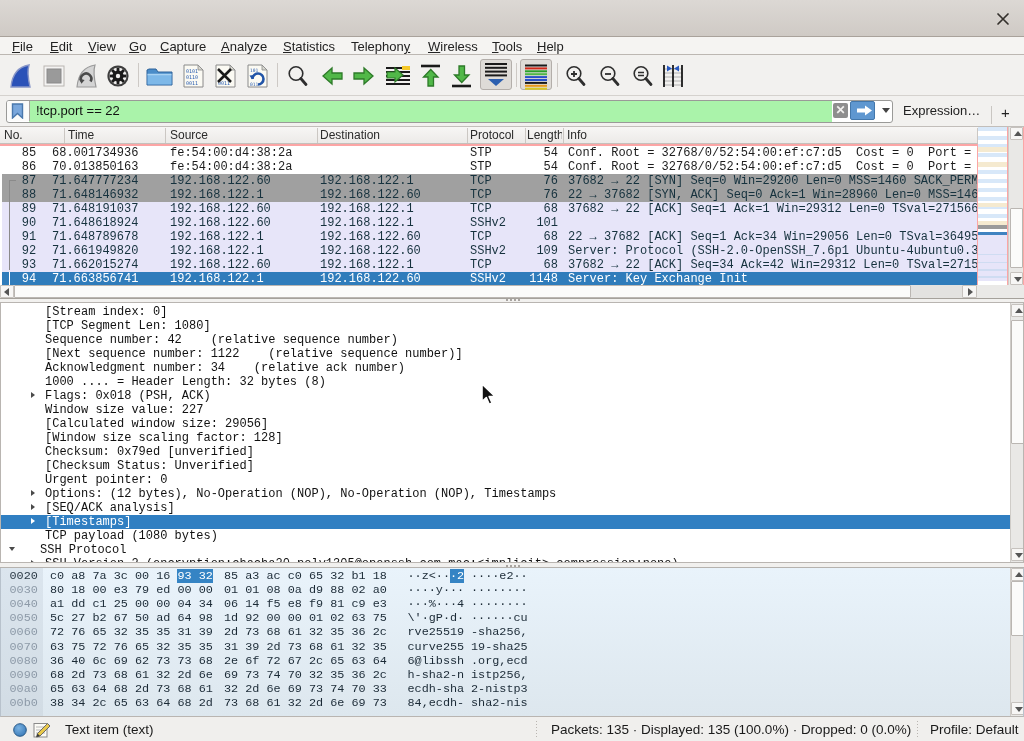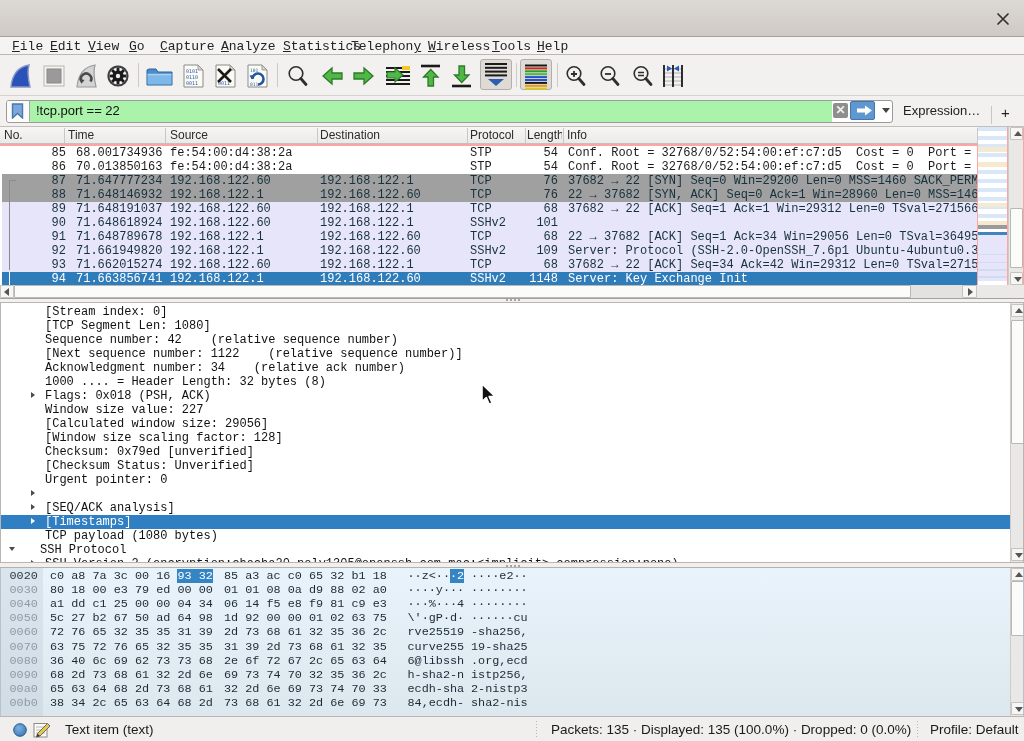--- a/index.html
+++ b/index.html
@@ -11,21 +11,21 @@
 #titlebar{left:0;top:0;width:1024px;height:37px;
   background:linear-gradient(#dcd8d4,#cfcac5);
   border-bottom:1px solid #a9a29b;box-sizing:border-box;}
 #title{left:0;top:10px;width:1024px;text-align:center;
   font-size:15.3px;font-weight:bold;color:#3a3733;}
 
 
 #menubar{left:0;top:37px;width:1024px;height:18px;background:#f5f4f2;
   border-bottom:1px solid #bcb7b2;box-sizing:border-box;
   font-size:13px;color:#232323;}
-#menubar span{position:absolute;top:2px;font-family:Liberation Mono, monospace;}
+#menubar span{position:absolute;top:2px;}
 
 #toolbar{left:0;top:55px;width:1024px;height:41px;background:#f2f1ef;
   border-bottom:1px solid #d5d2ce;box-sizing:border-box;}
 .tsep{position:absolute;top:8px;width:1px;height:24px;background:#cdc9c5;}
 .pressed{position:absolute;top:4px;width:32px;height:31px;background:#dedbd7;
   border:1px solid #b3aeaa;border-radius:3px;box-sizing:border-box;}
 
 #filterbar{left:0;top:96px;width:1024px;height:31px;background:#f2f1ef;
   border-bottom:1px solid #c2beba;box-sizing:border-box;}
 #ffield{position:absolute;left:6px;top:4px;width:887px;height:23px;
@@ -46,22 +46,22 @@
 
 #plist{left:0;top:127px;width:1024px;height:171px;background:#fca5a5;}
 #phead{position:absolute;left:0;top:0;width:1007px;height:17px;
   background:linear-gradient(#f7f6f5,#eceae8);
   border-bottom:1px solid #c4c0bc;box-sizing:border-box;font-size:12px;color:#2b2b2b;}
 #phead span{position:absolute;top:1px;}
 .hdiv{position:absolute;top:1px;width:1px;height:15px;background:#cbc7c3;}
 .prow{position:absolute;left:0;width:977px;height:14px;
   font-family:"Liberation Mono",monospace;font-size:12px;line-height:14px;white-space:pre;}
 .prow span{position:absolute;top:0;}
-.c-no{left:8px;width:58px;text-align:right;}
-.c-time{left:76px;}
+.c-no{left:0;width:58px;text-align:center;}
+.c-time{left:52px;}
 .c-src{left:170px;}
 .c-dst{left:320px;}
 .c-pro{left:470px;}
 .c-len{left:500px;width:58px;text-align:right;}
 .c-info{left:568px;width:409px;overflow:hidden;}
 .rwhite{background:#fff;color:#1c1c1c;}
 .rgray{background:#a0a0a0;color:#16323e;}
 .rlav{background:#e7e5f9;color:#16323e;}
 .rsel{background:#2f7cbb;color:#fff;}
 
@@ -390,21 +390,21 @@
       <div class="drow" style="top:44px"><span class="t1">[Next sequence number: 1122    (relative sequence number)]</span></div>
       <div class="drow" style="top:58px"><span class="t1">Acknowledgment number: 34    (relative ack number)</span></div>
       <div class="drow" style="top:72px"><span class="t1">1000 .... = Header Length: 32 bytes (8)</span></div>
       <div class="drow" style="top:86px"><span class="arr arr-r" style="left:30px;top:3px;border-left-color:#4a4a4a"></span><span class="t1">Flags: 0x018 (PSH, ACK)</span></div>
       <div class="drow" style="top:100px"><span class="t1">Window size value: 227</span></div>
       <div class="drow" style="top:114px"><span class="t1">[Calculated window size: 29056]</span></div>
       <div class="drow" style="top:128px"><span class="t1">[Window size scaling factor: 128]</span></div>
       <div class="drow" style="top:142px"><span class="t1">Checksum: 0x79ed [unverified]</span></div>
       <div class="drow" style="top:156px"><span class="t1">[Checksum Status: Unverified]</span></div>
       <div class="drow" style="top:170px"><span class="t1">Urgent pointer: 0</span></div>
-      <div class="drow" style="top:184px"><span class="arr arr-r" style="left:30px;top:3px;border-left-color:#4a4a4a"></span></div>
+      <div class="drow" style="top:184px"><span class="arr arr-r" style="left:30px;top:3px;border-left-color:#4a4a4a"></span><span class="t1">Options: (12 bytes), No-Operation (NOP), No-Operation (NOP), Timestamps</span></div>
       <div class="drow" style="top:198px"><span class="arr arr-r" style="left:30px;top:3px;border-left-color:#4a4a4a"></span><span class="t1">[SEQ/ACK analysis]</span></div>
       <div class="drow dsel" style="top:212px"><span class="arr arr-r" style="left:30px;top:3px;border-left-color:#fff"></span><span class="t1">[Timestamps]</span></div>
       <div class="drow" style="top:226px"><span class="t1">TCP payload (1080 bytes)</span></div>
       <div class="drow" style="top:240px"><span class="arr arr-d" style="left:8px;top:4px"></span><span class="t0">SSH Protocol</span></div>
       <div class="drow" style="top:254px"><span class="arr arr-r" style="left:30px;top:3px;border-left-color:#4a4a4a"></span><span class="t1">SSH Version 2 (encryption:chacha20_poly1305@openssh.com mac:&lt;implicit&gt; compression:none)</span></div>
     </div>
     <div class="sbv" style="left:1009px;top:0;height:259px"></div>
     <div class="sbbtn" style="left:1010px;top:1px;width:13px;height:13px">
         <div class="tri-u"></div>
       </div>

